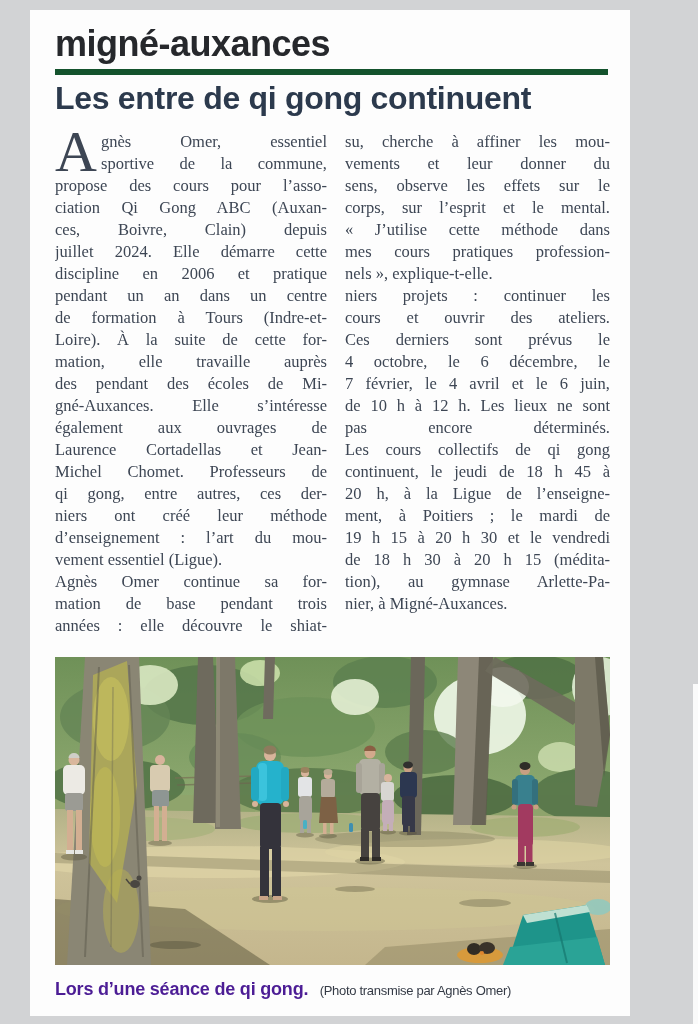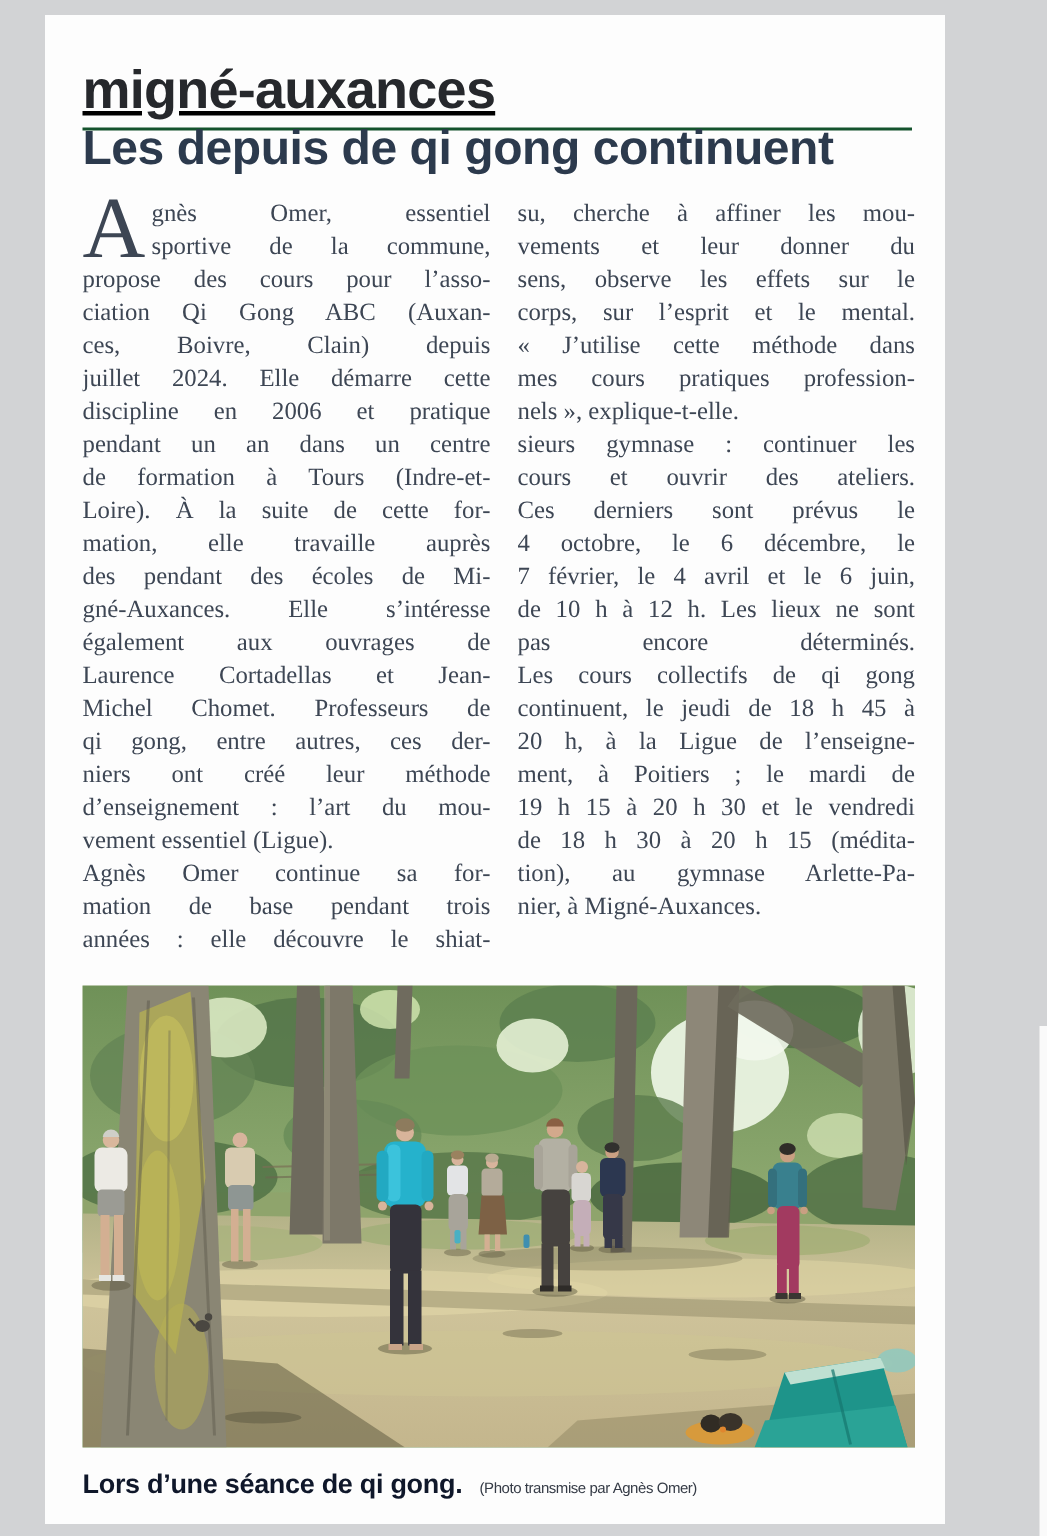--- a/index.html
+++ b/index.html
@@ -12,22 +12,22 @@
   .screen{position:relative;width:698px;height:1024px;background:#d2d3d5;overflow:hidden;}
   .paper{
     position:absolute;left:30px;top:10px;width:600px;height:1006px;
     background:#fdfdfd;
   }
   .edge-sliver{
     position:absolute;right:0;top:684px;width:5px;height:340px;background:#fafafa;
   }
   
   .kicker-wrap{
-    position:absolute;left:25px;top:32px;width:553px;
-    border-bottom:2px solid #14532d;padding-bottom:7px;text-decoration:underline;
+    position:absolute;left:25px;top:16px;width:553px;
+    border-bottom:6px solid #14532d;padding-bottom:7px;
   }
   .kicker{
     margin:0;font-size:36px;font-weight:700;line-height:1;
     color:#26282c;letter-spacing:-0.5px;
   }
   
   .headline{
     position:absolute;left:25px;top:72px;margin:0;
     font-size:32px;font-weight:700;line-height:1.05;
     color:#2c3a4d;letter-spacing:-0.3px;
@@ -52,37 +52,37 @@
     position:absolute;left:0;top:-1px;z-index:2;
     font-size:58px;line-height:44px;font-weight:400;
     font-family:"Liberation Serif", serif;color:#3d4654;
   }
   
   .figure{position:absolute;left:25px;top:647px;width:555px;margin:0;}
   .photo{width:555px;height:308px;overflow:hidden;background:#86a06a;}
   .photo svg{display:block;}
   .caption{display:block;margin-top:14px;white-space:nowrap;}
   .cap-main{
-    font-size:18px;font-weight:700;color:#0f172a;letter-spacing:-0.2px;
+    font-size:18px;font-weight:700;color:#4c1d95;letter-spacing:-0.2px;
   }
   .cap-credit{
-    font-size:10px;font-weight:400;color:#353b46;margin-left:7px;letter-spacing:-0.3px;
+    font-size:13px;font-weight:400;color:#353b46;margin-left:7px;letter-spacing:-0.3px;
   }
 </style>
 </head>
 <body>
 
 <div class="screen">
   <div class="paper">
 
     <div class="kicker-wrap">
       <h2 class="kicker">migné-auxances</h2>
     </div>
 
-    <h1 class="headline">Les depuis de qi gong continuent</h1>
+    <h1 class="headline">Les entre de qi gong continuent</h1>
 
     <div class="article">
       <span class="dropcap">A</span>
       <div class="col col-left" id="col-left">
           <div class="line dc-indent"><span>gnès Omer, essentiel</span></div>
           <div class="line dc-indent"><span>sportive de la commune,</span></div>
           <div class="line"><span>propose des cours pour l’asso-</span></div>
           <div class="line"><span>ciation Qi Gong ABC (Auxan-</span></div>
           <div class="line"><span>ces, Boivre, Clain) depuis</span></div>
           <div class="line"><span>juillet 2024. Elle démarre cette</span></div>
@@ -105,21 +105,21 @@
           <div class="line"><span>années : elle découvre le shiat-</span></div>
         </div>
       <div class="col col-right" id="col-right">
           <div class="line"><span>su, cherche à affiner les mou-</span></div>
           <div class="line"><span>vements et leur donner du</span></div>
           <div class="line"><span>sens, observe les effets sur le</span></div>
           <div class="line"><span>corps, sur l’esprit et le mental.</span></div>
           <div class="line"><span class="it">« J’utilise cette méthode dans</span></div>
           <div class="line"><span class="it">mes cours pratiques profession-</span></div>
           <div class="line no-j"><span class="it">nels »,</span><span> explique-t-elle.</span></div>
-          <div class="line"><span>sieurs gymnase : continuer les</span></div>
+          <div class="line"><span>niers projets : continuer les</span></div>
           <div class="line"><span>cours et ouvrir des ateliers.</span></div>
           <div class="line"><span>Ces derniers sont prévus le</span></div>
           <div class="line"><span>4 octobre, le 6 décembre, le</span></div>
           <div class="line"><span>7 février, le 4 avril et le 6 juin,</span></div>
           <div class="line"><span>de 10 h à 12 h. Les lieux ne sont</span></div>
           <div class="line"><span>pas encore déterminés.</span></div>
           <div class="line"><span>Les cours collectifs de qi gong</span></div>
           <div class="line"><span>continuent, le jeudi de 18 h 45 à</span></div>
           <div class="line"><span>20 h, à la Ligue de l’enseigne-</span></div>
           <div class="line"><span>ment, à Poitiers ; le mardi de</span></div>

